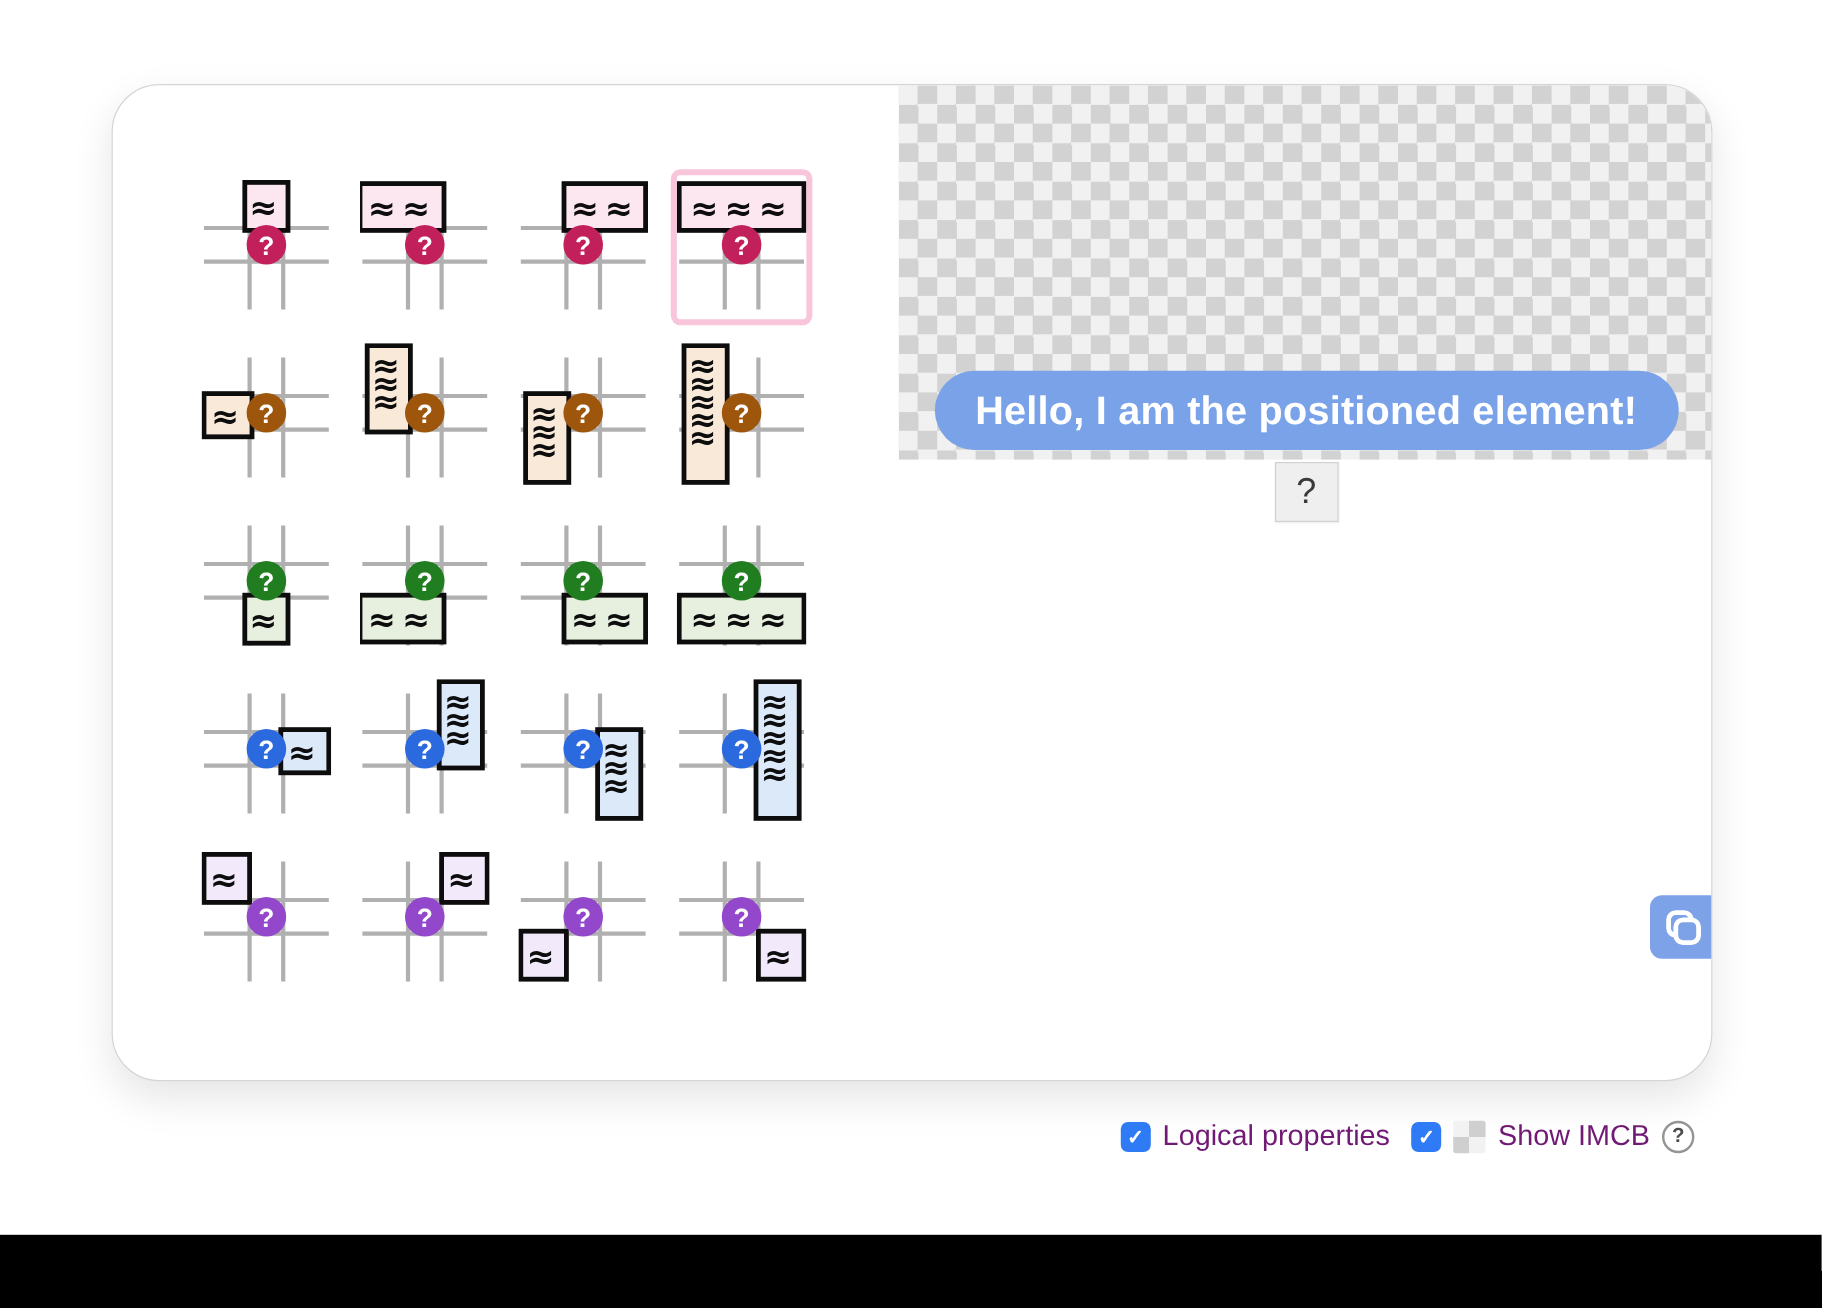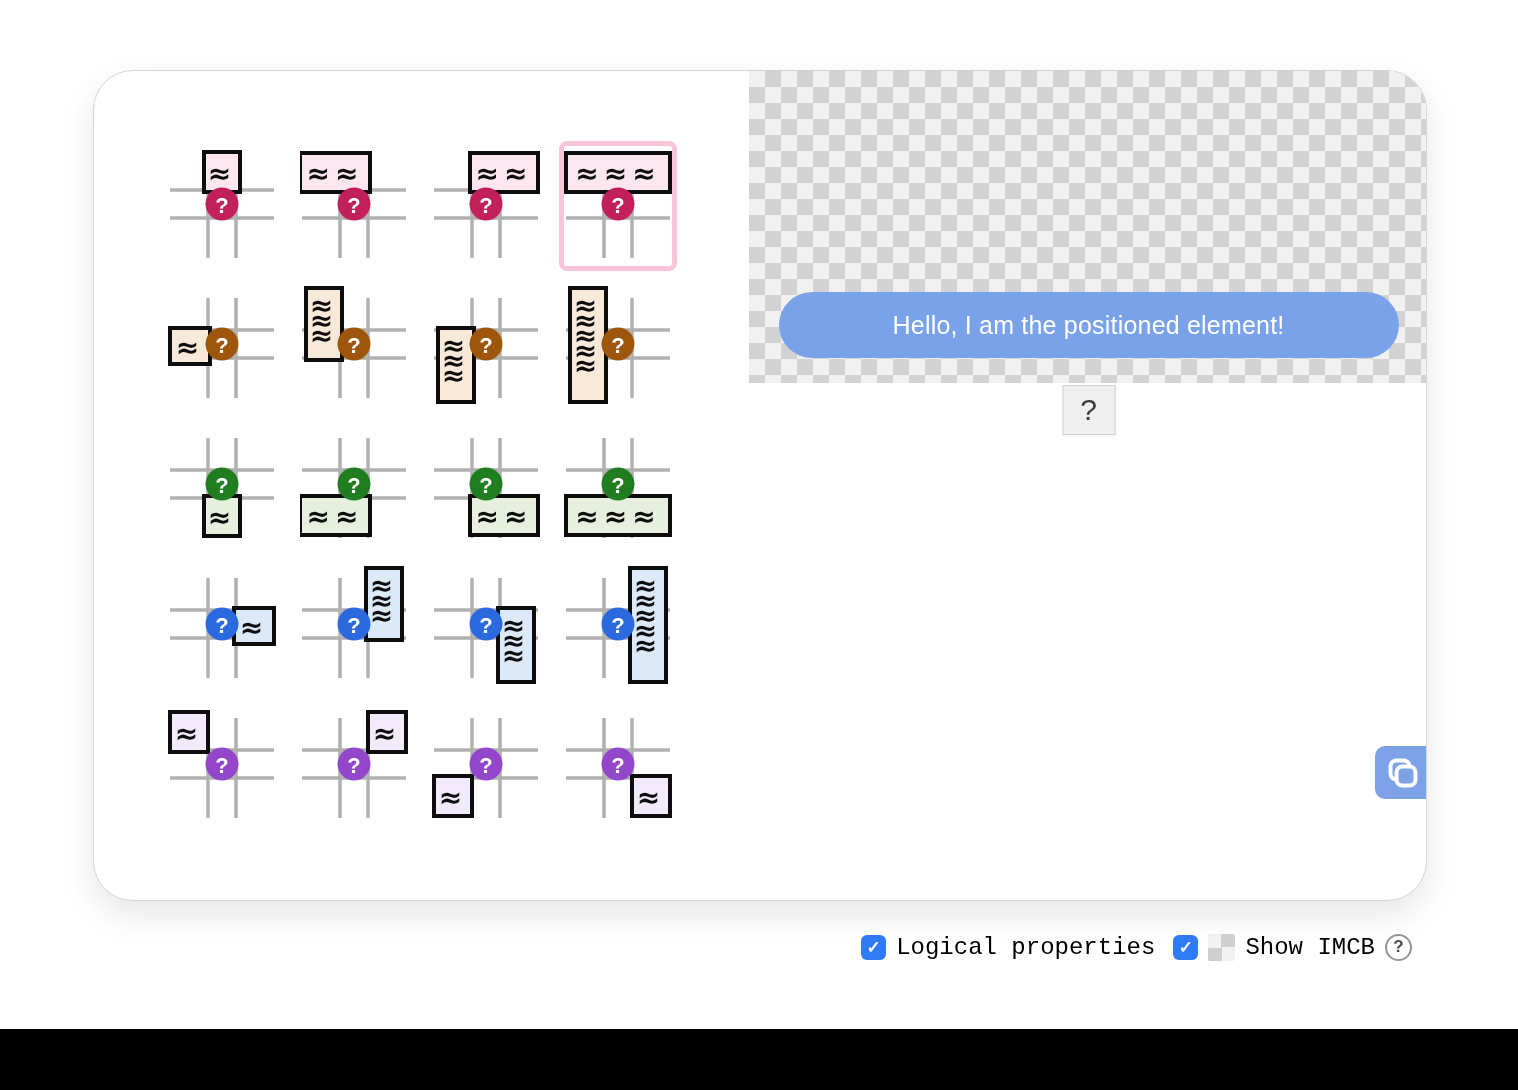--- a/index.html
+++ b/index.html
@@ -27,24 +27,24 @@
   .cell svg { display:block; }
 
   
   .rightpane { position:absolute; left:655px; top:0; width:679px; height:831px; }
   .checker {
     position:absolute; left:0; top:0; width:679px; height:312px;
     background:conic-gradient(#d2d2d2 25%, #f1f1f1 0 50%, #d2d2d2 0 75%, #f1f1f1 0);
     background-size:32px 32px;
   }
   .pill {
-    position:absolute; top:221px; left:50%; transform:translateX(-50%);
+    position:absolute; top:238px; left:50%; transform:translateX(-50%);
     width:620px; height:66px; border-radius:33px;
     display:flex; align-items:center; justify-content:center;
-    color:#ffffff; font-size:25px; letter-spacing:0.2px; white-space:nowrap;
+    color:#ffffff; font-size:33px; letter-spacing:0.2px; white-space:nowrap;font-weight:bold;
   }
   .anchorbox {
     position:absolute; top:314px; left:50%; transform:translateX(-50%);
     width:53px; height:50px; background:#efefef; border:1px solid #d2d2d2;
     display:flex; align-items:center; justify-content:center;
     color:#3a3a3a; font-size:30px; box-shadow:0 1px 2px rgba(0,0,0,0.08);
   }
   .codepanel {
     position:absolute; left:0; top:675px; width:679px; height:156px;
     background:#f6f6f6; padding:84px 0 0 42px;
@@ -62,21 +62,21 @@
   
   .footer {
     position:absolute; top:928px; right:106px; height:38px;
     display:flex; align-items:center; gap:10px;
   }
   .checkbox {
     width:25px; height:25px; border-radius:6px; cursor:pointer;
     display:flex; align-items:center; justify-content:center;
     color:#fff; font-size:17px; font-weight:bold;
   }
-  .footer-label { font-size:24px; color:#000000; cursor:pointer;font-family:Liberation Mono, monospace; }
+  .footer-label { font-size:24px; color:#701a75; cursor:pointer; }
   .gap-left { margin-left:8px; }
   .minichecker {
     width:27px; height:27px; border-radius:2px;
     background:conic-gradient(#cfcfcf 25%, #f2f2f2 0 50%, #cfcfcf 0 75%, #f2f2f2 0);
     background-size:27px 27px;
   }
   .helpcircle {
     width:27px; height:27px; border-radius:50%; border:2px solid #949494;
     display:flex; align-items:center; justify-content:center;
     color:#4c4c4c; font-size:17px; font-weight:bold; cursor:pointer;

